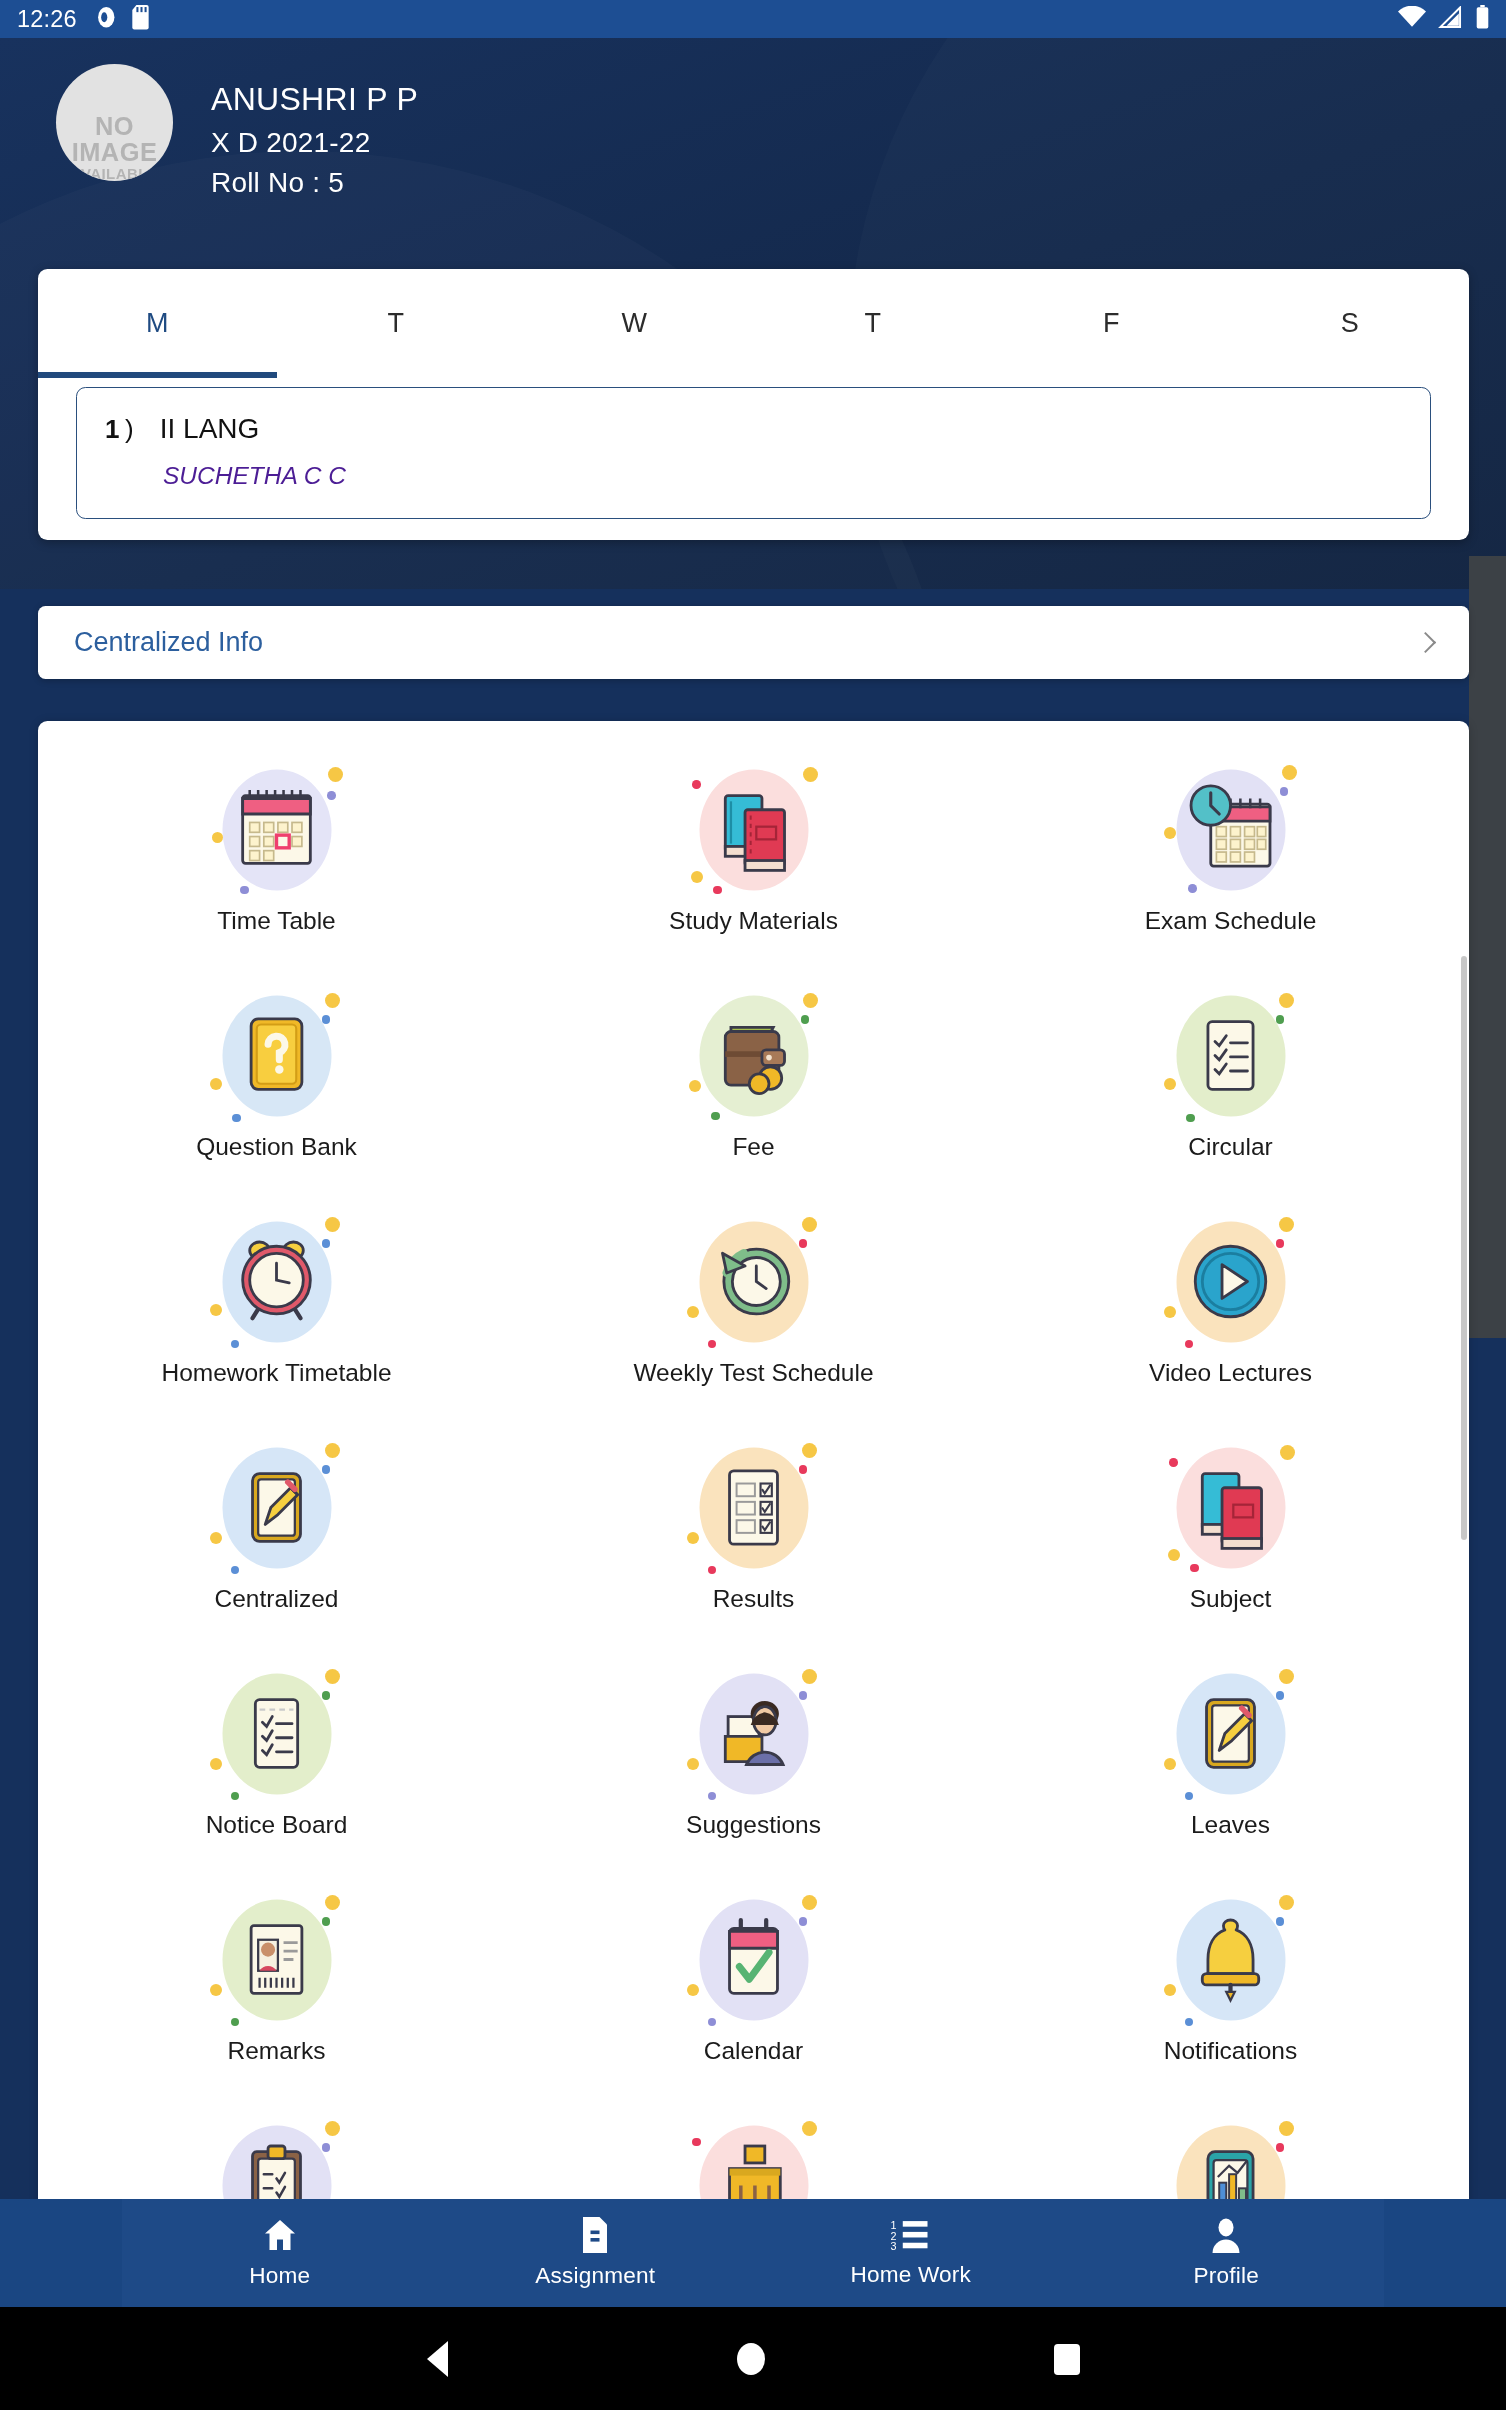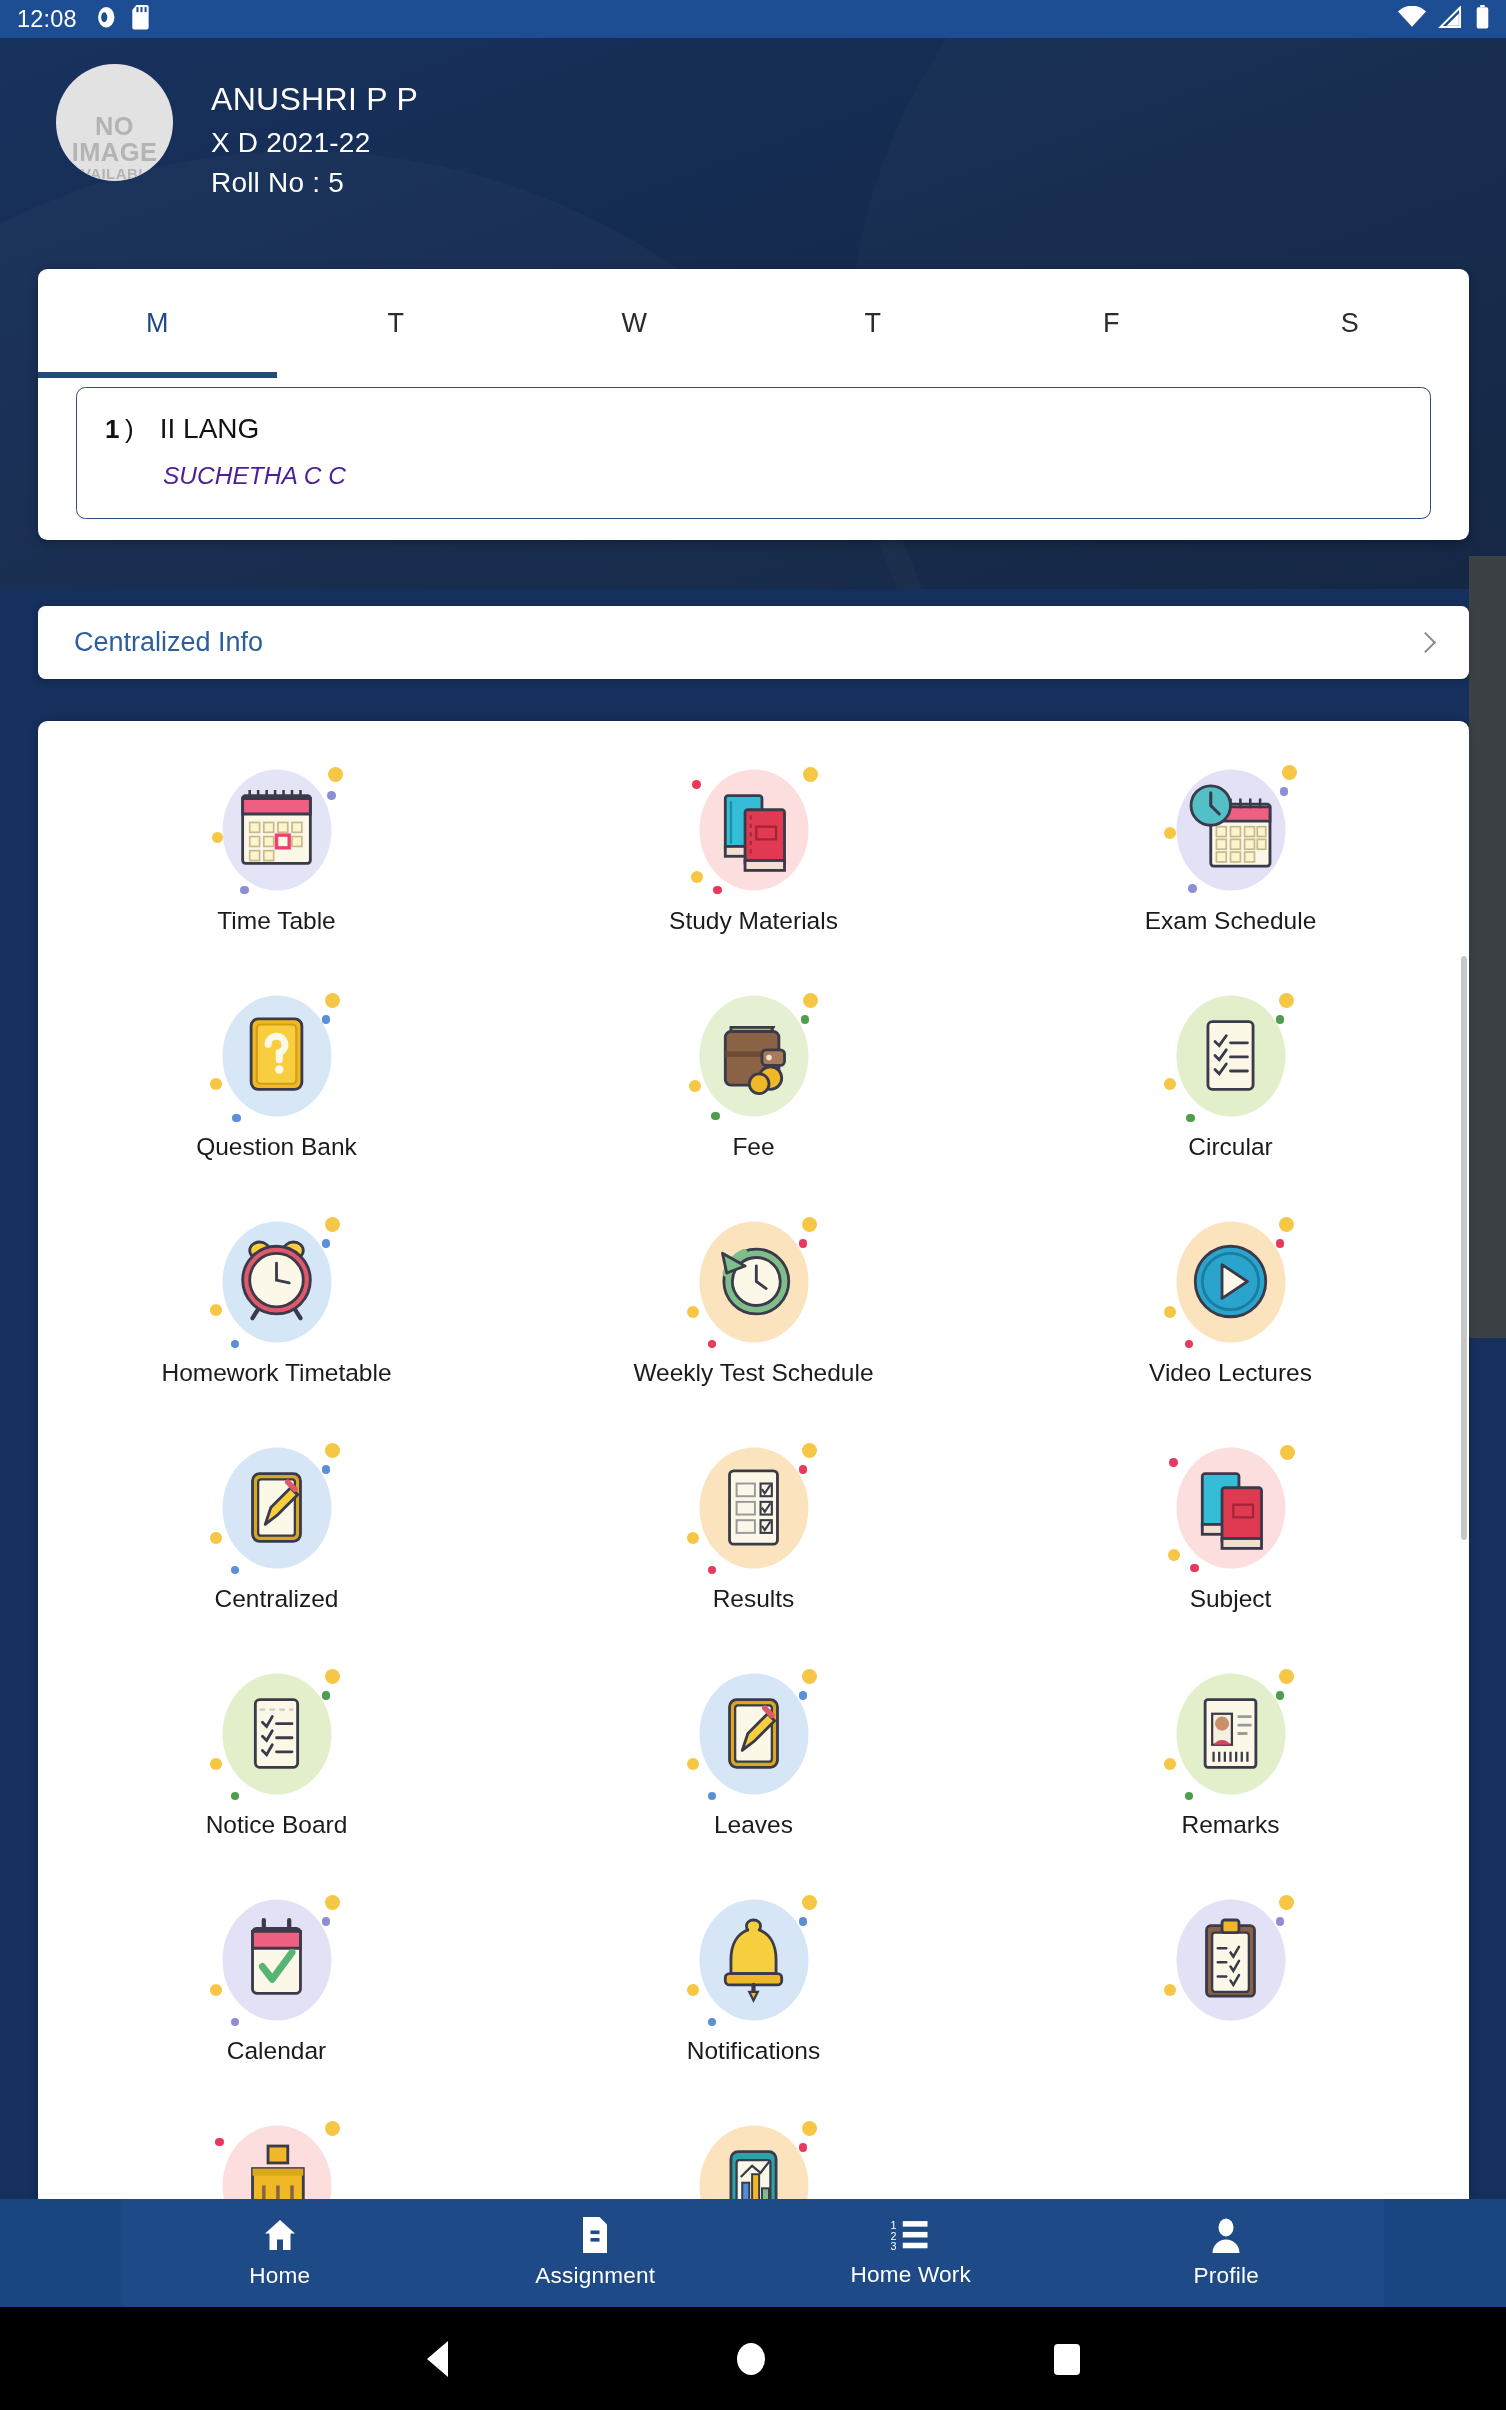--- a/index.html
+++ b/index.html
@@ -208,21 +208,21 @@
   }
   .nav-home { width: 28px; height: 32px; border-radius: 50%; background: #fff; }
   .nav-recent { width: 26px; height: 31px; border-radius: 3.8px; background: #fff; }
 </style>
 </head>
 <body>
 
 <div id="app">
 
   <div class="statusbar">
-    <span class="sb-time">12:08</span>
+    <span class="sb-time">12:26</span>
     <span class="sb-left-icons">
       <span>
         <svg width="24.5" height="24.5" viewBox="0 0 24 24">
             <ellipse cx="12" cy="12" rx="8" ry="10" fill="#fff"></ellipse>
             <ellipse cx="10" cy="12" rx="3" ry="5" fill="#1d4e93"></ellipse>
           </svg>
       </span>
       <span>
         <svg width="21" height="24.5" viewBox="0 0 18 24">
             <path d="M4 0h10a2 2 0 0 1 2 2v20a2 2 0 0 1-2 2H2a2 2 0 0 1-2-2V5z" fill="#fff"></path>
@@ -588,20 +588,38 @@
                 <path d="M50 53h11"></path>
               <path d="M40 62l3 3 4-7"></path>
                 <path d="M50 63h11"></path>
             </g>
             <path d="M38 33h24" stroke="#c9c9c9" stroke-width="1.6" stroke-dasharray="4 3"></path>
           </svg>
         </div>
         <div class="tile-label">Notice Board</div>
       </div>
 
+      <div class="tile">
+        <div class="tile-icon">
+          <div class="blob" style="background:#e2e1f5"></div>
+          <div class="dot" style="width:15px;height:15px;background:#f6c745;right:7.5px;top:5.6px"></div>
+          <div class="dot" style="width:8.5px;height:8.5px;background:#8e8ed6;right:17px;top:28px"></div>
+          <div class="dot" style="width:12.2px;height:12.2px;background:#f6c745;left:3.8px;bottom:34px"></div>
+          <div class="dot" style="width:8.5px;height:8.5px;background:#8e8ed6;left:24.5px;bottom:3.8px"></div>
+          <svg width="141" height="141" viewBox="0 0 100 100" style="position:absolute;left:0;top:0">
+            <rect x="32" y="38" width="22" height="26" fill="#fcf8e8" stroke="#3a3a4a" stroke-width="2"></rect>
+            <path d="M30 52h26v18H30z" fill="#f0b827" stroke="#3a3a4a" stroke-width="2"></path>
+            <ellipse cx="58" cy="36" rx="10" ry="9" fill="#3a2a22"></ellipse>
+            <ellipse cx="58" cy="41" rx="8" ry="10" fill="#f0c9a4" stroke="#3a3a4a" stroke-width="2"></ellipse>
+            <path d="M48 44a12 12 0 0 1 10-9 12 12 0 0 1 10 9" fill="#3a2a22"></path>
+            <path d="M45 72a14 14 0 0 1 26 0z" fill="#6b6fa8" stroke="#3a3a4a" stroke-width="2"></path>
+          </svg>
+        </div>
+        <div class="tile-label">Suggestions</div>
+      </div>
 
       <div class="tile">
         <div class="tile-icon">
           <div class="blob" style="background:#d6e6f7"></div>
           <div class="dot" style="width:15px;height:15px;background:#f6c745;right:7.5px;top:5.6px"></div>
           <div class="dot" style="width:8.5px;height:8.5px;background:#5b8fd6;right:17px;top:28px"></div>
           <div class="dot" style="width:12.2px;height:12.2px;background:#f6c745;left:3.8px;bottom:34px"></div>
           <div class="dot" style="width:8.5px;height:8.5px;background:#5b8fd6;left:24.5px;bottom:3.8px"></div>
           <svg width="141" height="141" viewBox="0 0 100 100" style="position:absolute;left:0;top:0">
             <rect x="33" y="26" width="34" height="48" rx="5" fill="#d9a81f" stroke="#3a3a4a" stroke-width="2"></rect>

